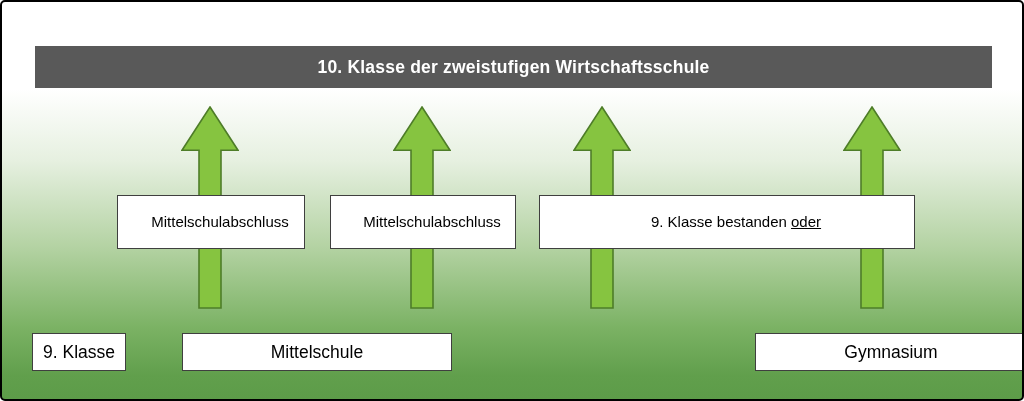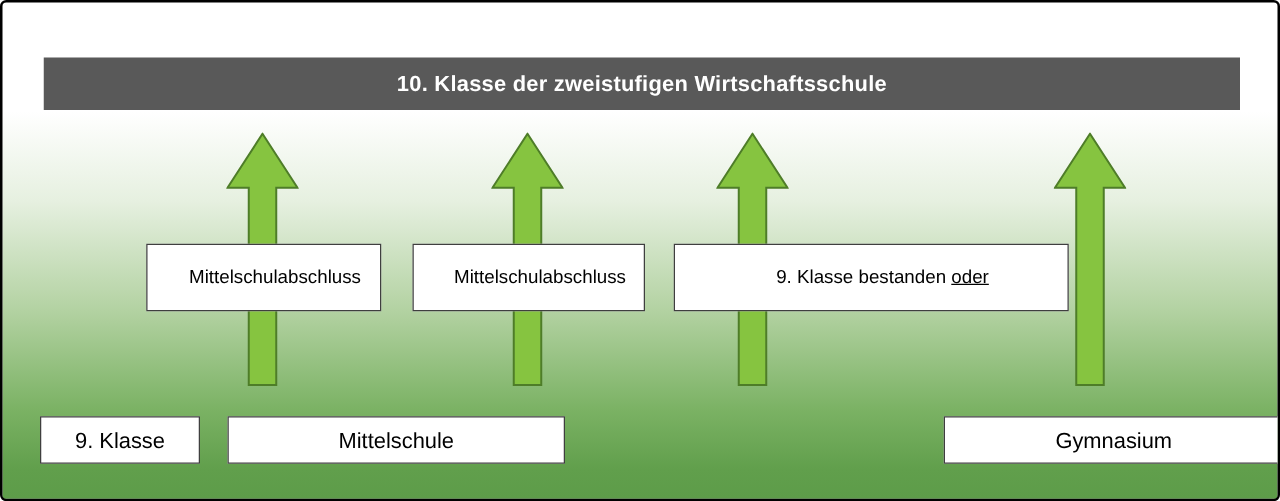--- a/index.html
+++ b/index.html
@@ -55,33 +55,33 @@
     display: flex; flex-direction: row;
     align-items: center; justify-content: center;
     font-size: 15px;
     line-height: 1.45;
     color: #000000;
     text-align: center;
     padding-left: 18px;
   }
   .c1 { left: 115px; width: 188px; }
   .c2 { left: 328px; width: 186px; }
-  .c3 { left: 537px; width: 316px; }
+  .c3 { left: 537px; width: 376px; }
   .u { text-decoration: underline; }
 
   .school {
     position: absolute;
     top: 331px; height: 38px;
     background: #ffffff;
     border: 1.6px solid #3f3f3f;
     display: flex; align-items: center; justify-content: center;
     font-size: 17.5px;
     color: #000000;
   }
-  .s1 { left: 30px;  width: 128px; }
+  .s1 { left: 30px;  width: 94px; }
   .s2 { left: 180px; width: 270px; }
   .s3 { left: 482px; width: 238px; }
   .s4 { left: 753px; width: 272px; }
 </style>
 </head>
 <body>
 
 <div class="canvas">
 
   <div class="header">

